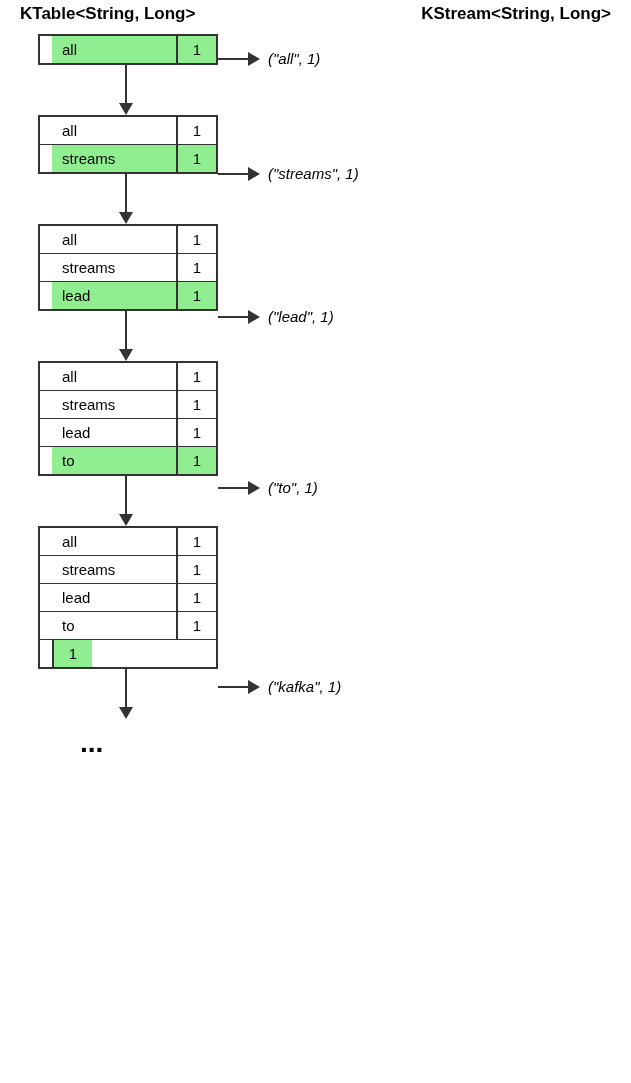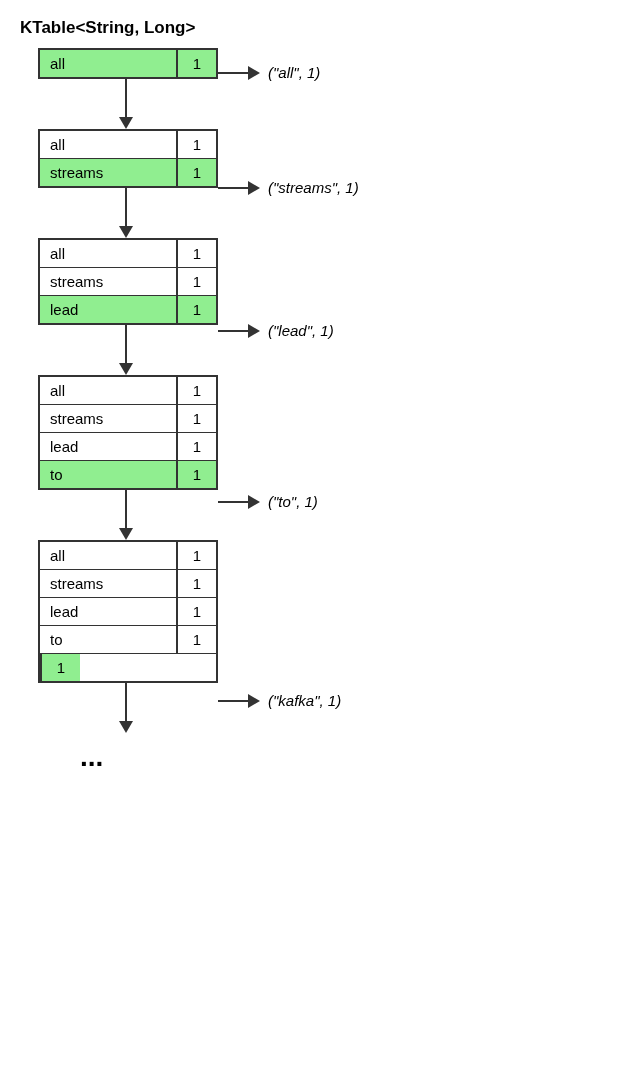--- a/index.html
+++ b/index.html
@@ -8,38 +8,39 @@
       width: 631px;
       min-height: 1083px;
       font-family: Arial, sans-serif;
       position: relative;
       overflow-x: hidden;
     }
 
     .header {
       display: flex;
       justify-content: space-between;
-      padding: 18px 20px 10px 20px;
+      padding: 4px 20px 10px 20px;
     }
 
     .header-label {
       font-size: 17px;
       font-weight: bold;
     }
 
     
     .state-block {
       border: 2px solid #333;
       width: 180px;
       font-size: 15px;
     }
 
     .state-row {
       display: flex;
       border-bottom: 1px solid #333;
+      padding-left: 12px;
     }
     .state-row:last-child {
       border-bottom: none;
     }
 
     .state-row .key {
       flex: 1;
       padding: 5px 10px;
       background: white;
     }
@@ -79,20 +80,21 @@
       width: 631px;
     }
   </style>
 </head>
 <body>
 
 <div class="main-container">
 
   <div class="header">
     <span class="header-label">KTable&lt;String, Long&gt;</span>
+    <span class="header-label">KStream&lt;String, Long&gt;</span>
   </div>
 
   <div id="steps-container">
   <div style="position: relative; padding-left: 38px;">
         <div class="state-block">
           <div class="state-row highlighted">
             <div class="key">all</div>
             <div class="val">1</div>
           </div>
         </div>

